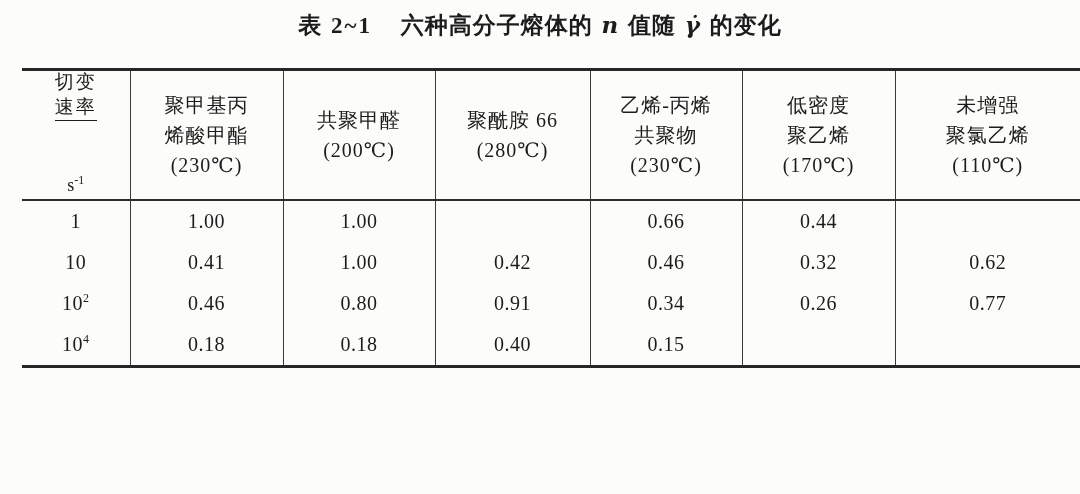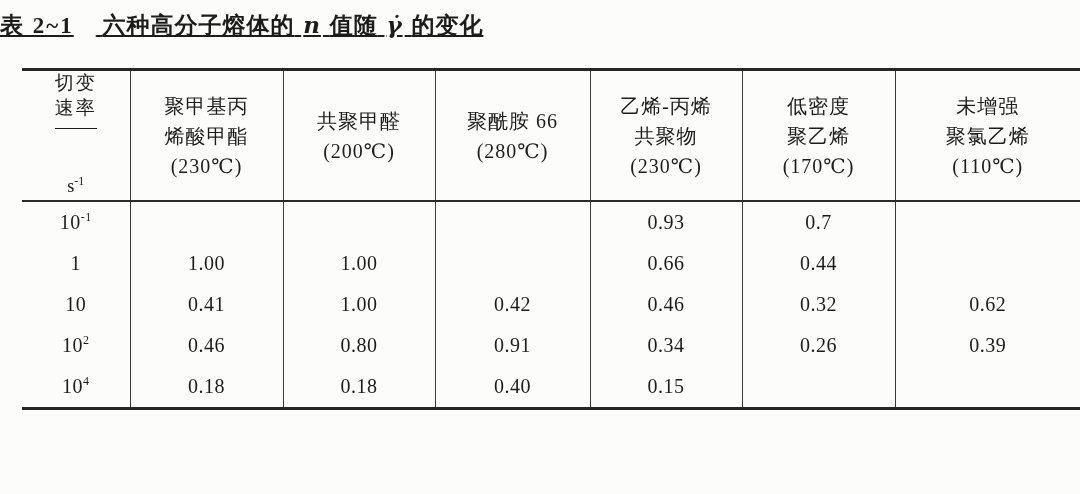--- a/index.html
+++ b/index.html
@@ -13,26 +13,25 @@
     overflow: hidden;
     background: #fcfcfa;
     color: #1c1c1c;
     font-family: "Liberation Serif", "DejaVu Serif", serif;
   }
   .title {
     position: absolute;
     top: 10px;
     left: 0;
     width: 100%;
-    text-align: left;
+    text-align: center;
     font-size: 23px;
     font-weight: bold;
     letter-spacing: 1px;
     white-space: nowrap;
-    text-decoration: underline;
   }
   .title .tnum {
     margin-right: 22px;
     letter-spacing: 2px;
   }
   .title i {
     font-style: italic;
     font-family: "DejaVu Serif", serif;
     padding: 0 2px;
   }
@@ -64,26 +63,26 @@
     line-height: 1.5;
     letter-spacing: 1px;
   }
   thead th div { white-space: nowrap; }
   .rate-frac {
     display: inline-block;
     text-align: center;
     font-size: 19px;
     line-height: 1.3;
   }
-  .rate-frac .num-line { display: block; letter-spacing: 2px; }
+  .rate-frac .num-line { display: block; letter-spacing: 2px; font-family: Liberation Mono, monospace; }
   .rate-frac .bar {
     display: inline-block;
     border-bottom: 1.5px solid #1c1c1c;
-    padding-bottom: 8px;
-    margin-bottom: 0;
+    padding-bottom: 0;
+    margin-bottom: 7px;
     letter-spacing: 2px;
   }
   .rate-frac .unit {
     display: block;
     font-size: 18px;
     letter-spacing: 0;
     margin-top: 46px;
   }
   tbody td {
     height: 41px;
@@ -155,29 +154,20 @@
         </th>
         <th>
           <div>未增强</div>
           <div>聚氯乙烯</div>
           <div>(110℃)</div>
         </th>
       </tr>
   </thead>
   <tbody>
 
-  <tr>
-        <td><span>10</span><sup>-1</sup></td>
-        <td></td>
-        <td></td>
-        <td></td>
-        <td>0.93</td>
-        <td>0.7</td>
-        <td></td>
-      </tr>
       <tr>
         <td><span>1</span></td>
         <td>1.00</td>
         <td>1.00</td>
         <td></td>
         <td>0.66</td>
         <td>0.44</td>
         <td></td>
       </tr>
       <tr>
@@ -189,21 +179,21 @@
         <td>0.32</td>
         <td>0.62</td>
       </tr>
       <tr>
         <td><span>10</span><sup>2</sup></td>
         <td>0.46</td>
         <td>0.80</td>
         <td>0.91</td>
         <td>0.34</td>
         <td>0.26</td>
-        <td>0.39</td>
+        <td>0.77</td>
       </tr>
       <tr>
         <td><span>10</span><sup>4</sup></td>
         <td>0.18</td>
         <td>0.18</td>
         <td>0.40</td>
         <td>0.15</td>
         <td></td>
         <td></td>
       </tr>

